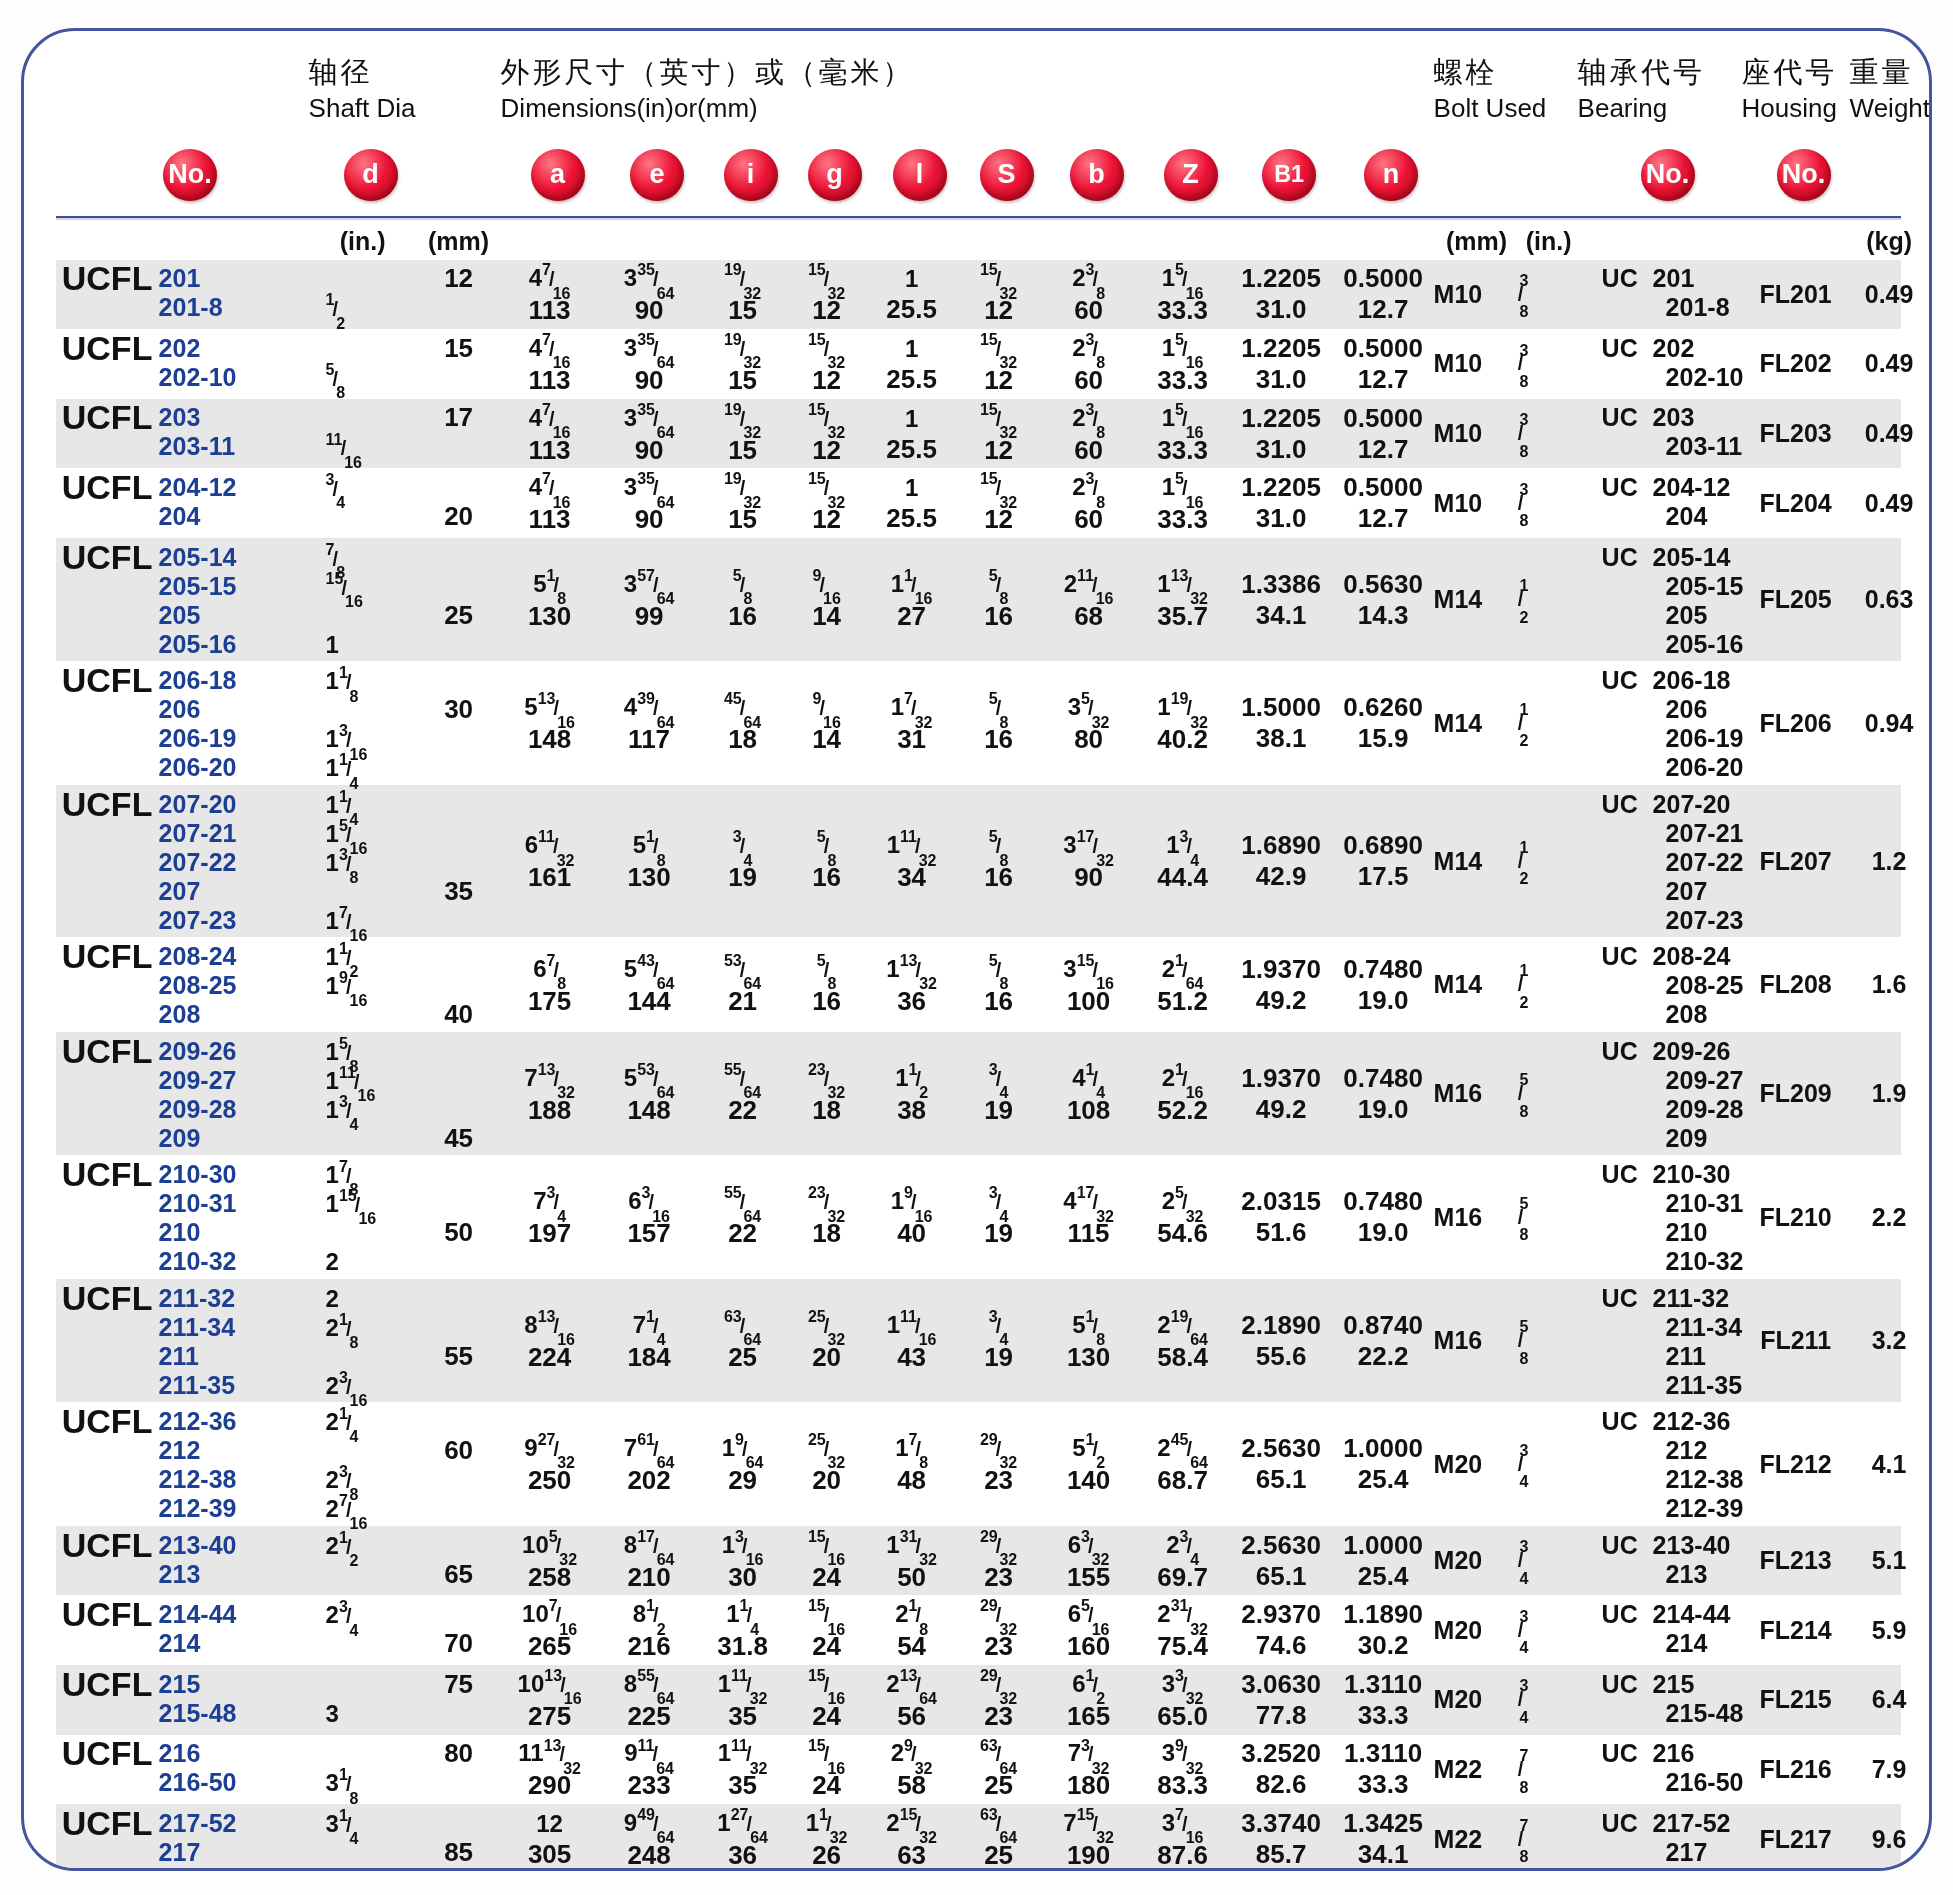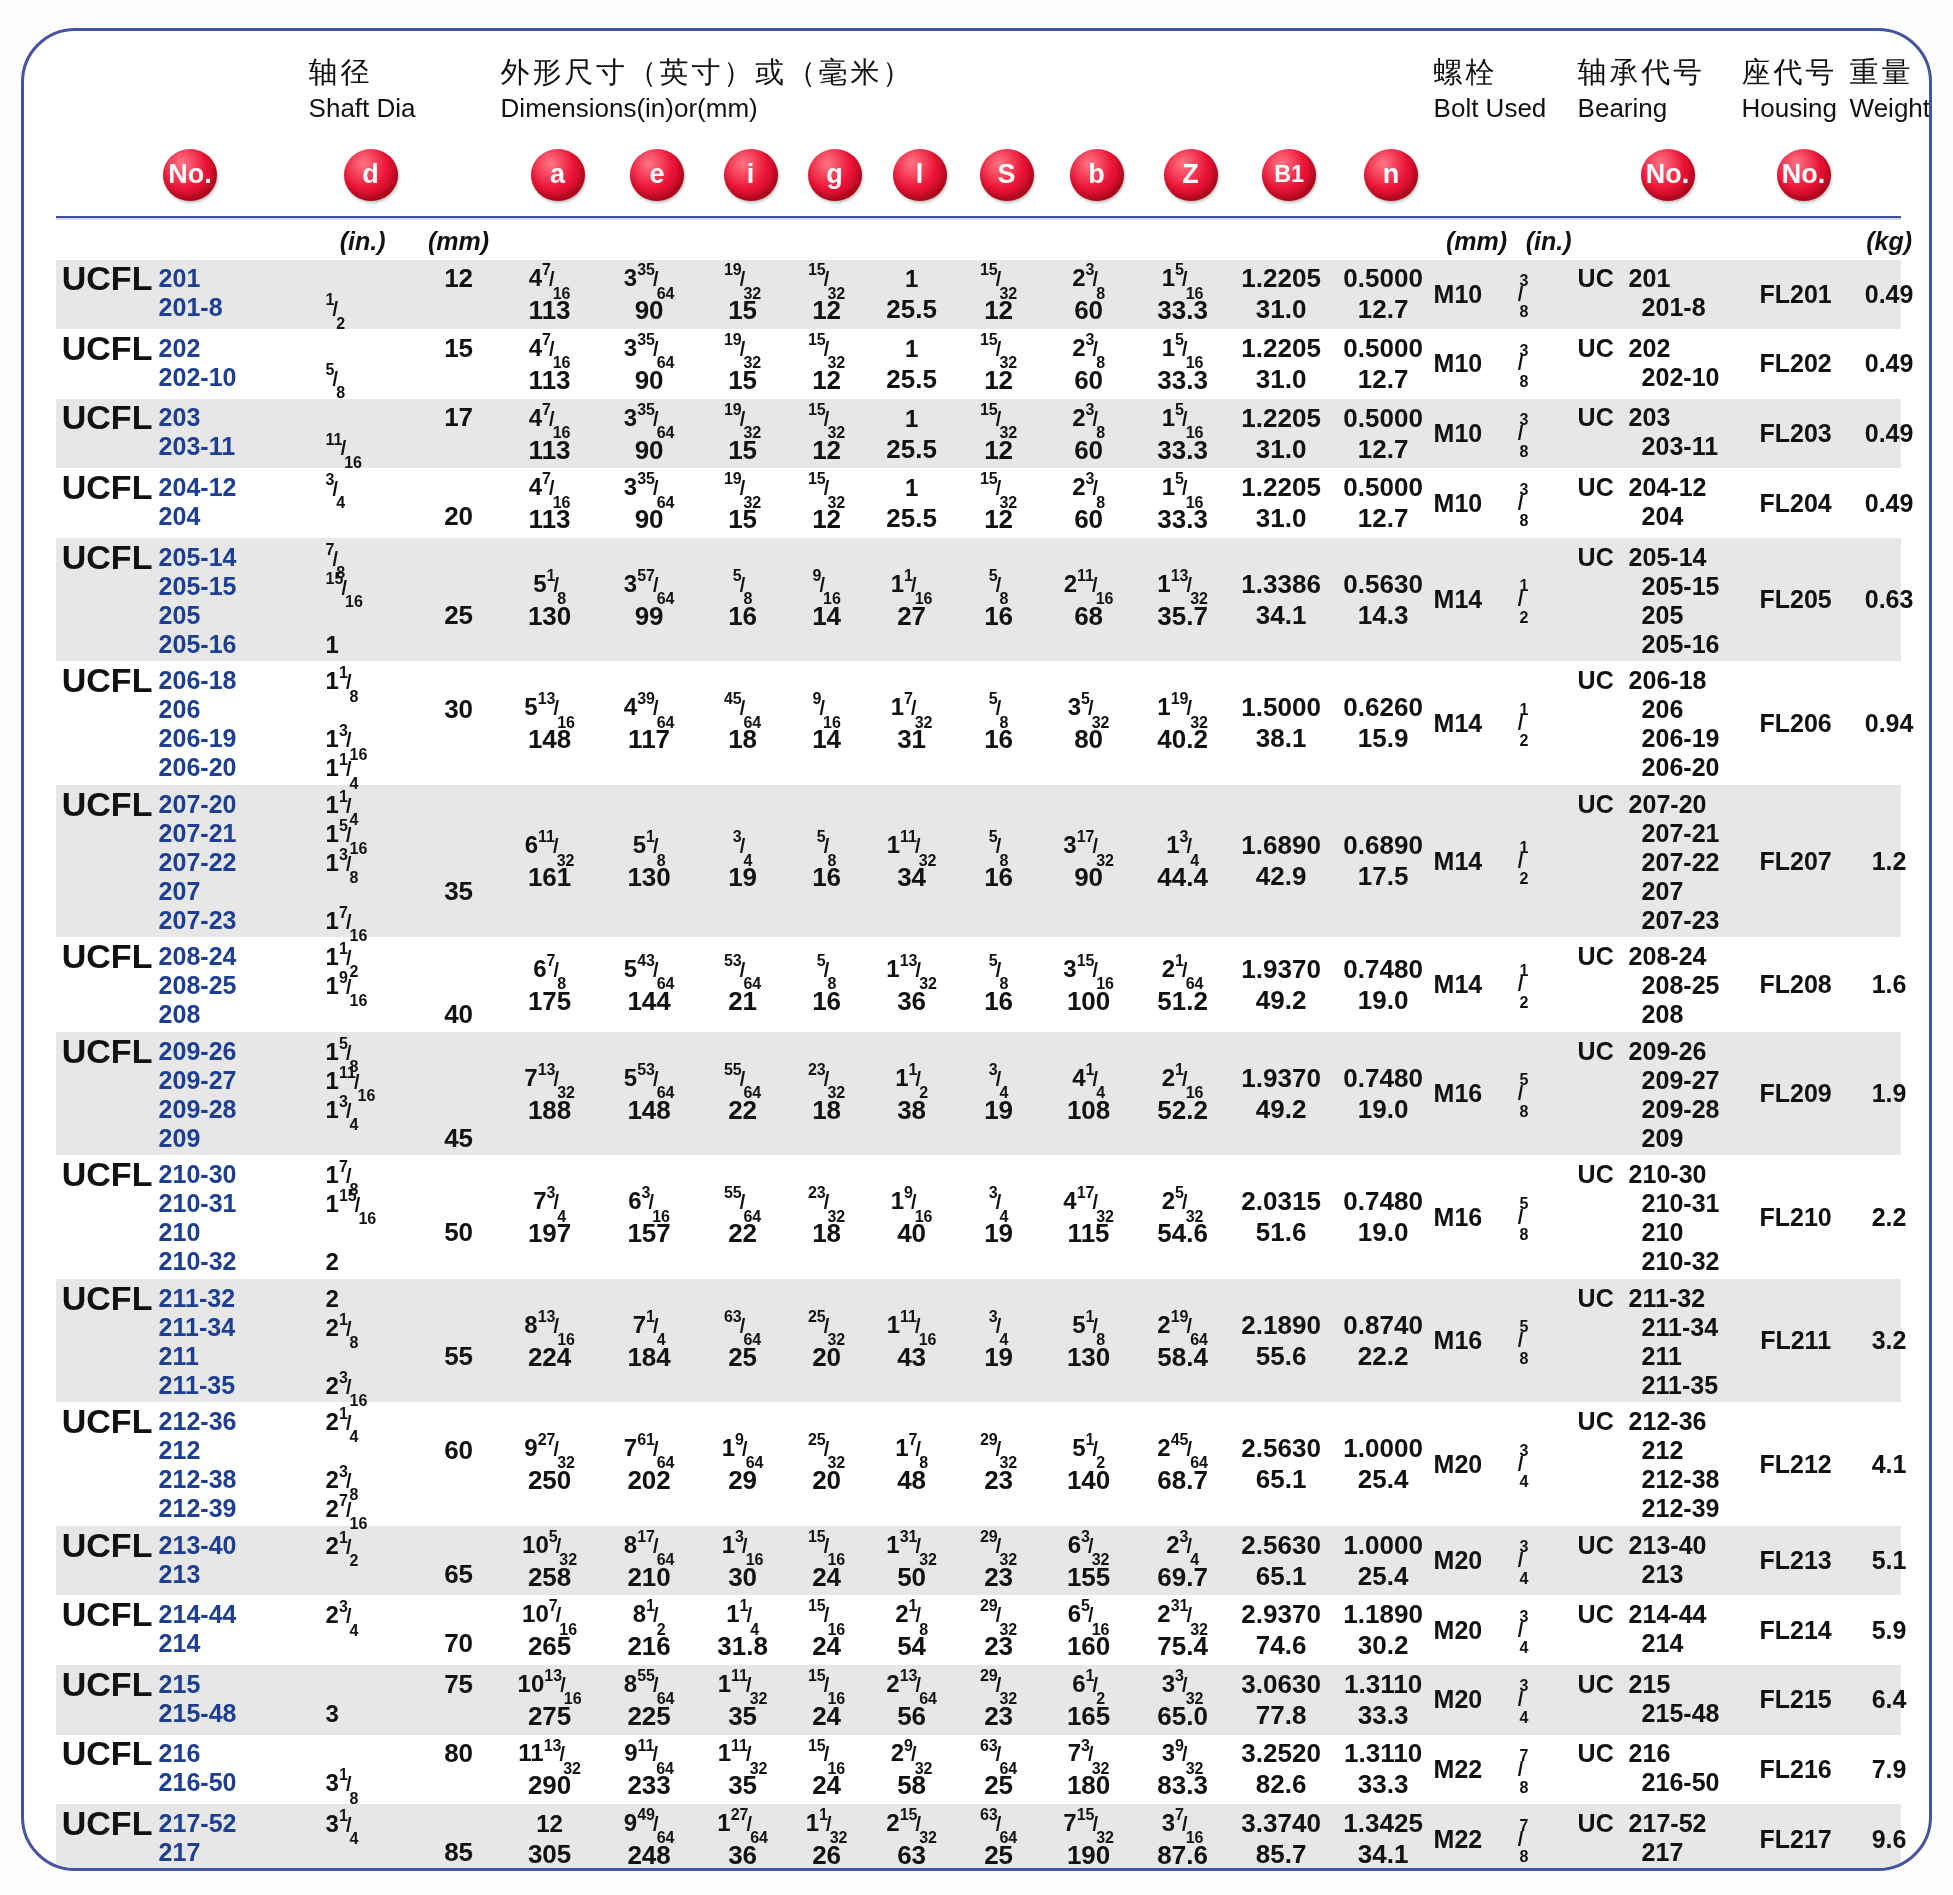--- a/index.html
+++ b/index.html
@@ -14,21 +14,21 @@
   .en{font-size:26px;line-height:34px;}
   .badges{margin:24px 0 15px 0;align-items:center;}
   .bwrap{display:flex;justify-content:center;}
   .badge{width:54px;height:52px;border-radius:50%;display:flex;align-items:center;justify-content:center;
          color:#fff;font-weight:bold;font-size:27px;
          background:radial-gradient(ellipse at 36% 28%, #ff7585 0%, #ec1436 48%, #bf0a26 100%);
          box-shadow:inset -2.8px -4.7px 7.5px rgba(120,0,10,.55), 0.9px 1.9px 2.8px rgba(0,0,0,.25);margin-left:16px;}
   .badge.small{font-size:23.4px;}
   .divider{border-top:2.8px solid #3f4f9e;box-shadow:0 1.9px 0 rgba(63,79,158,.25);}
   .subhdr{margin-top:9.4px;margin-bottom:3.7px;}
-  .subhdr .sh{font-size:25px;font-weight:bold;text-align:center;white-space:nowrap;font-style:italic;}
+  .subhdr .sh{font-size:25px;font-weight:bold;text-align:center;white-space:nowrap;}
   
   .row{align-items:stretch;padding:2.8px 0;}
   .row.shade{background:#e7e7e7;}
   .cell{display:flex;flex-direction:column;justify-content:center;}
   .prefix{justify-content:flex-start;font-size:34px;font-weight:bold;line-height:29px;padding-top:1.9px;text-align:center;}
   .units,.ins,.mms,.bearing{justify-content:flex-start;padding-top:1.9px;}
   .uline{line-height:29px;height:29px;font-size:25px;font-weight:bold;white-space:nowrap;}
   .units .uline{color:#1c3f94;}
   .mmv{font-size:26px;font-weight:bold;text-align:center;}
   .mms .uline{text-align:center;}
@@ -37,21 +37,21 @@
   .dim .mmv{line-height:31px;}
   .dec{font-size:26px;font-weight:bold;white-space:nowrap;}
   .fr{font-size:24px;font-weight:bold;white-space:nowrap;}
   .fr .wh{font-size:24px;}
   .fr sup{font-size:16px;position:relative;top:-1.9px;line-height:0;}
   .fr sub{font-size:16px;position:relative;top:6.6px;line-height:0;}
   .fr .sl{font-size:19.7px;margin:0 -1.9px;}
   .ins .uline{padding-left:17px;}
   .bolt{font-size:25px;font-weight:bold;}
   .boltin{justify-content:center;text-align:left;}
-  .bearing .uline{display:flex;}
+  .bearing .uline{display:flex;margin-left:24px;}
   .ucp{width:51px;font-weight:bold;}
   .bline.cont{padding-left:64px;}
   .housing,.weight{font-size:25px;font-weight:bold;text-align:center;}
 </style>
 </head>
 <body>
 
 <div class="frame">
 
   <div class="grid hdr">

